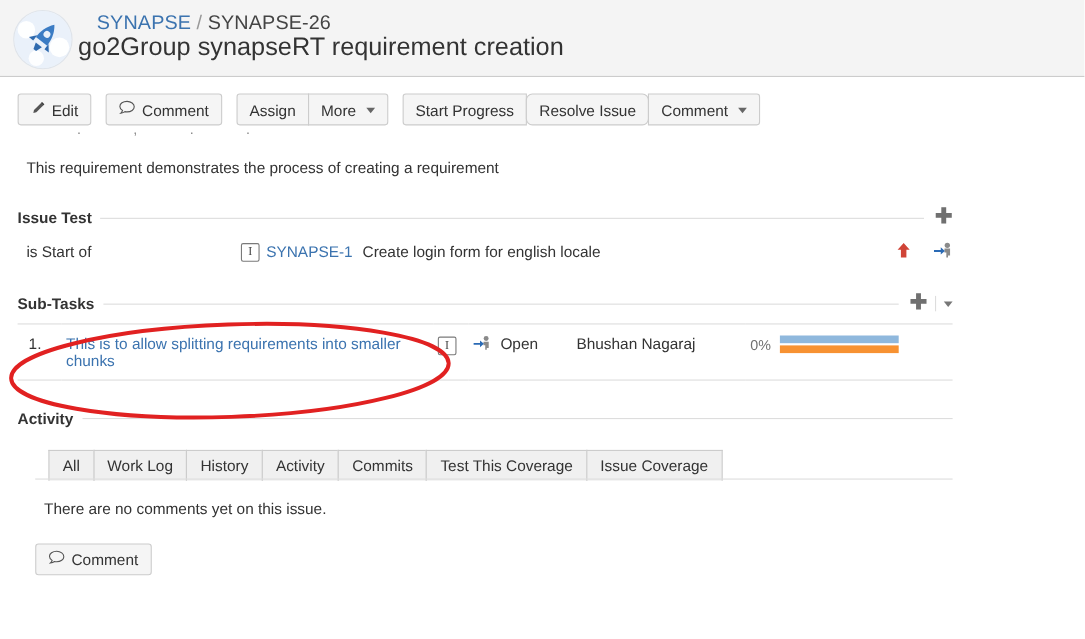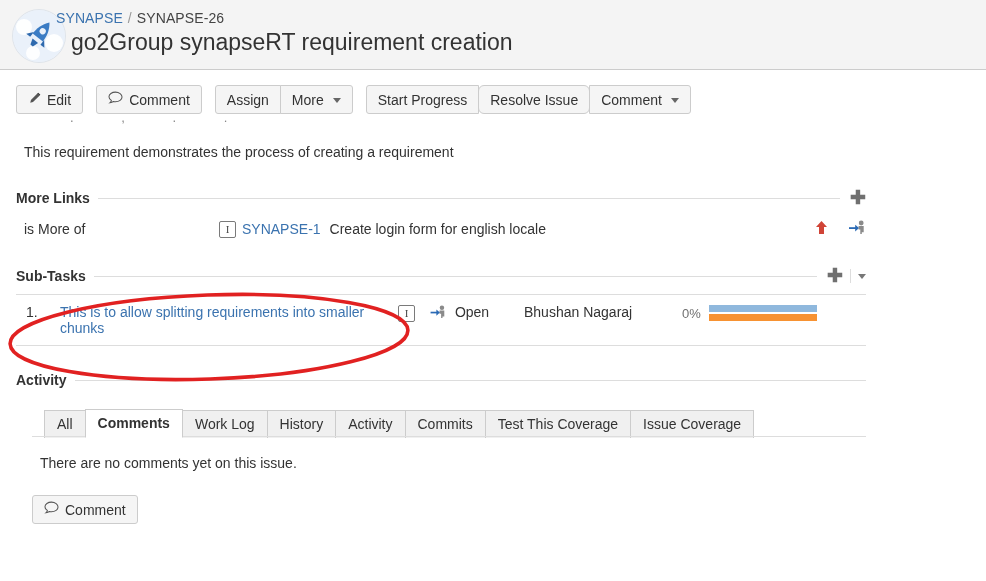--- a/index.html
+++ b/index.html
@@ -32,23 +32,23 @@
     width: 52px;
     height: 52px;
     border-radius: 50%;
     background: #eef3fa;
     border: 1px solid #dfe4ea;
     overflow: hidden;
   }
   .avatar svg { display: block; }
   .breadcrumb {
     position: absolute;
-    left: 56px;
+    left: 88px;
     top: 10px;
-    font-size: 14px;
+    font-size: 18px;
     letter-spacing: .1px;
     white-space: nowrap;
   }
   .bc-link {
     color: #3b73af;
     text-decoration: none;
   }
   .bc-sep {
     color: #999999;
     margin: 0 5px;
@@ -423,27 +423,27 @@
 <div class="content">
 
   <div class="clip-row">
     <span class="frag">. , . .</span>
   </div>
 
   <div class="description">This requirement demonstrates the process of creating a requirement</div>
 
   <div class="section" style="margin-top:30px; padding-right:120px;">
     <div class="section-head">
-      <span class="section-title">More Links</span>
+      <span class="section-title">Issue Test</span>
       <span class="section-rule"></span>
       <span class="plus-icon">✚</span>
     </div>
 
     <div class="link-row">
-      <span class="link-label">is More of</span>
+      <span class="link-label">is Start of</span>
       <span class="type-icon">I</span>
       <a class="issue-key" href="#">SYNAPSE-1</a>
       <span class="issue-summary">Create login form for english locale</span>
       <span class="link-right">
         <span>
           <svg width="13" height="15" viewBox="0 0 13 15">
               <path d="M6.5 1 L12 7 L9 7 L9 14 L4 14 L4 7 L1 7 Z" fill="#d04437"></path>
             </svg>
         </span>
         <span>
@@ -502,21 +502,20 @@
 
   <div class="section" style="margin-top:26px; padding-right:120px;">
     <div class="section-head">
       <span class="section-title">Activity</span>
       <span class="section-rule"></span>
     </div>
 
     <div class="tabs">
       <div class="tabs-rule"></div>
       <div class="tab">All</div>
-      <div class="tab active">Comments</div>
       <div class="tab">Work Log</div>
       <div class="tab">History</div>
       <div class="tab">Activity</div>
       <div class="tab">Commits</div>
       <div class="tab">Test This Coverage</div>
       <div class="tab">Issue Coverage</div>
     </div>
 
     <div class="no-comments">There are no comments yet on this issue.</div>
 

